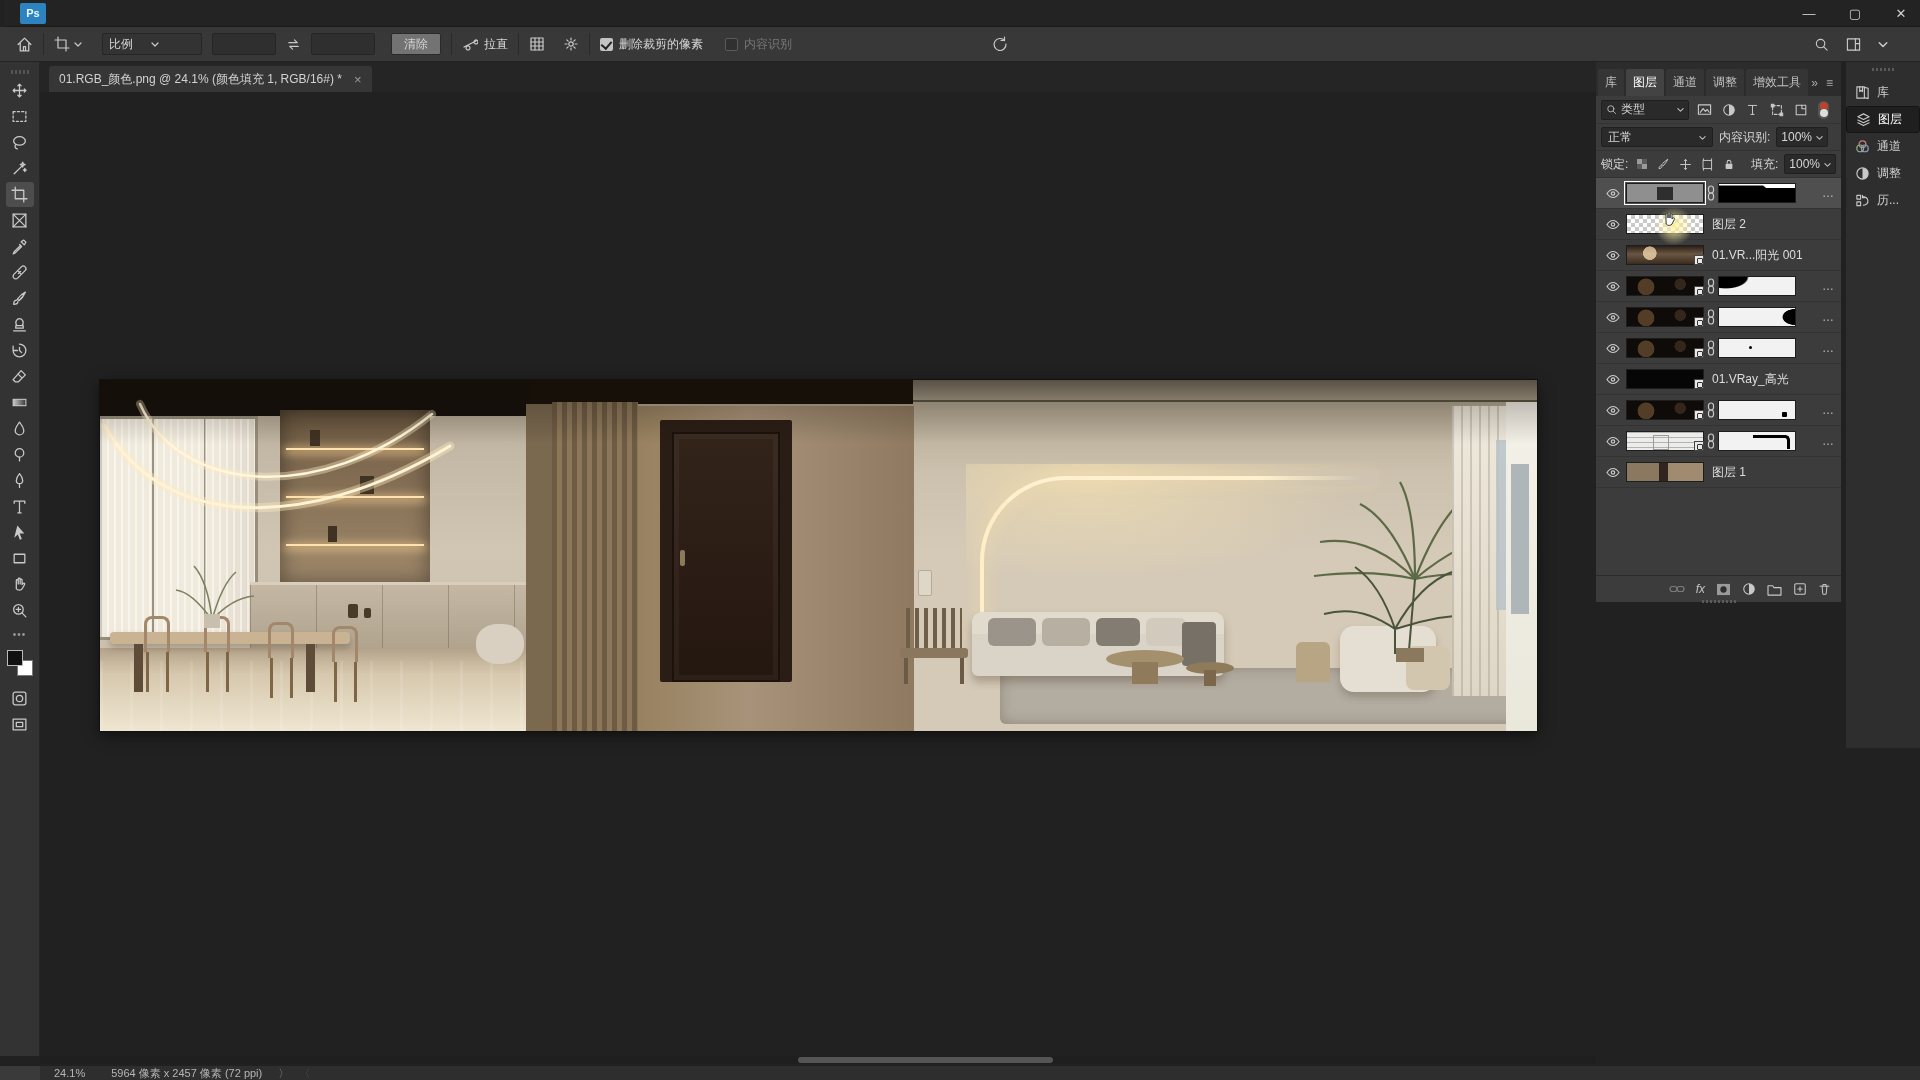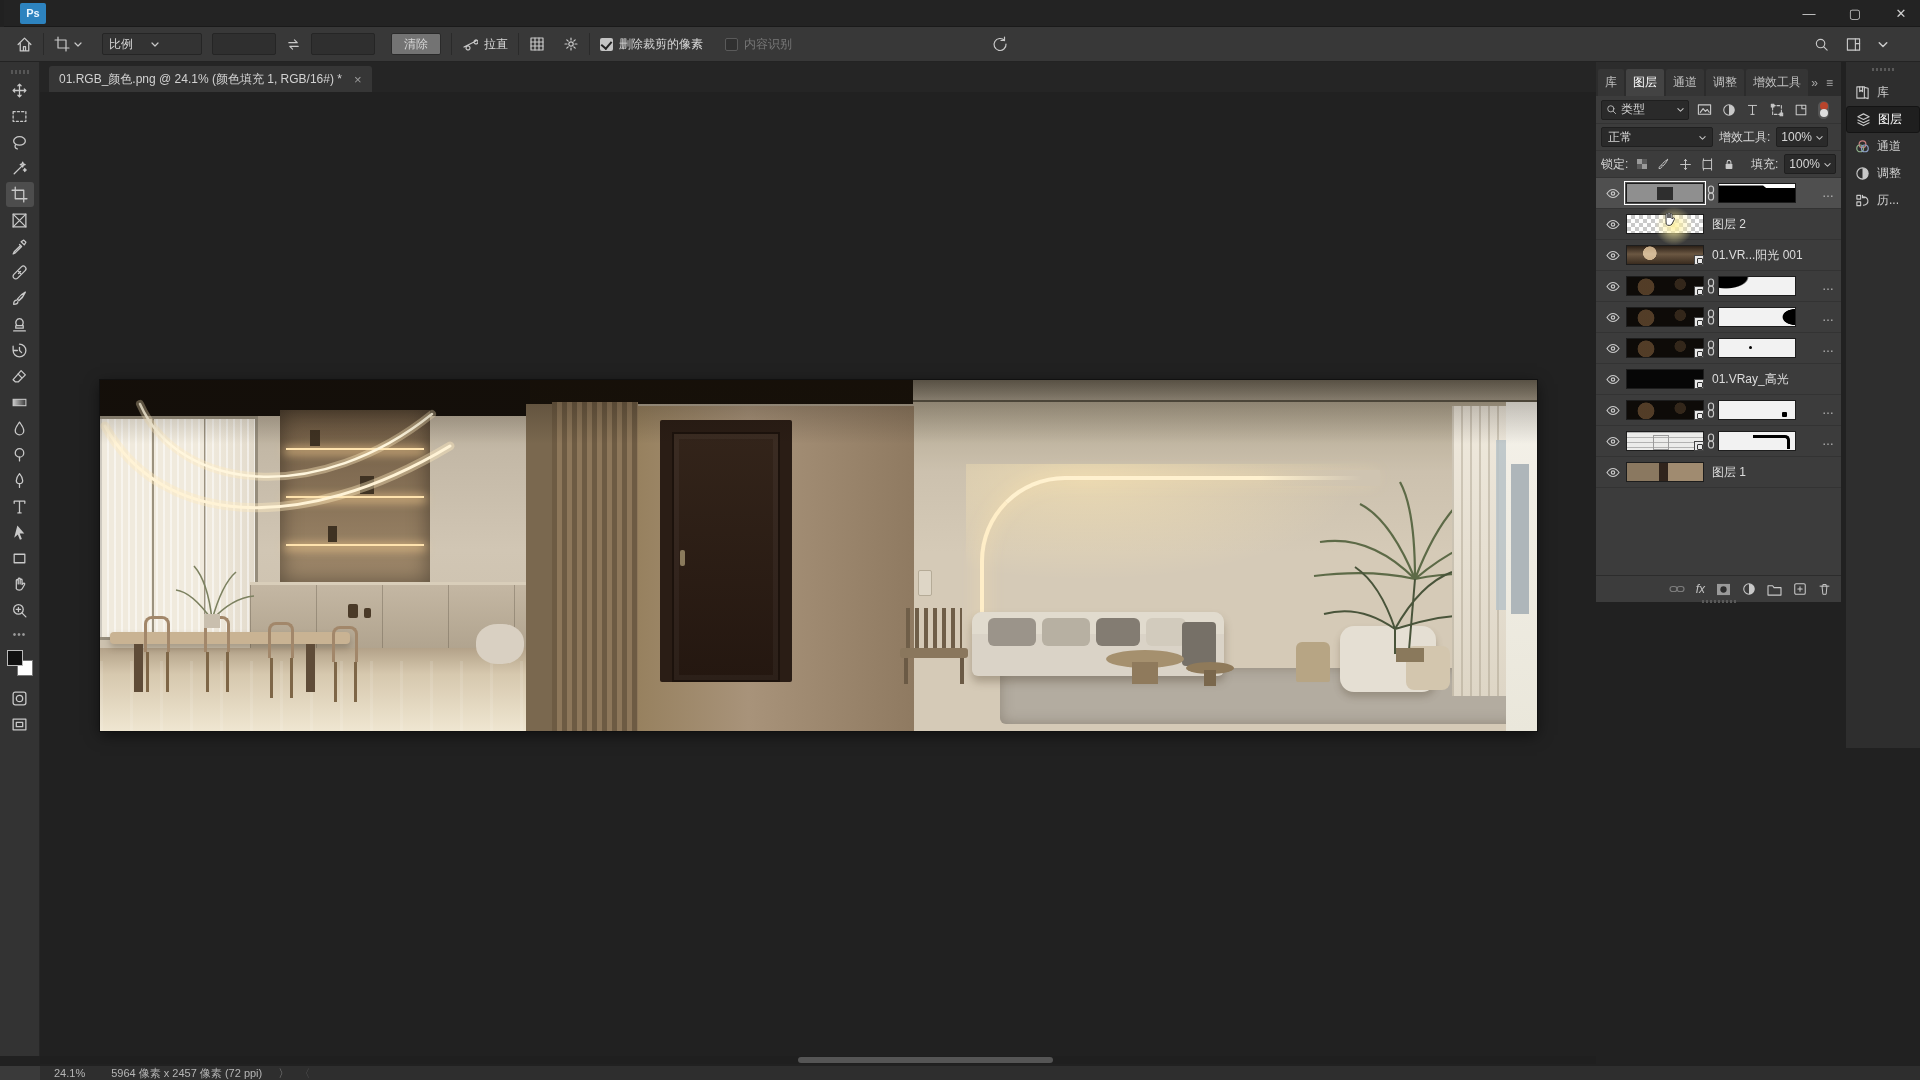--- a/index.html
+++ b/index.html
@@ -573,21 +573,21 @@
       </span>
     <span class="toggle"></span>
   </div>
   <div class="prow">
     <div class="blendsel">
       <span>正常</span>
       <svg class="ico" width="7" height="7" viewBox="0 0 8 8">
           <path d="M1 3l3 3 3-3"></path>
         </svg>
     </div>
-    <span>增效工具:</span>
+    <span>内容识别:</span>
     <div class="valbox">
       <span>100%</span>
       <svg class="ico" width="7" height="7" viewBox="0 0 8 8">
           <path d="M1 3l3 3 3-3"></path>
         </svg>
     </div>
   </div>
   <div class="prow">
     <span>锁定:</span>
     <span class="ficon">

